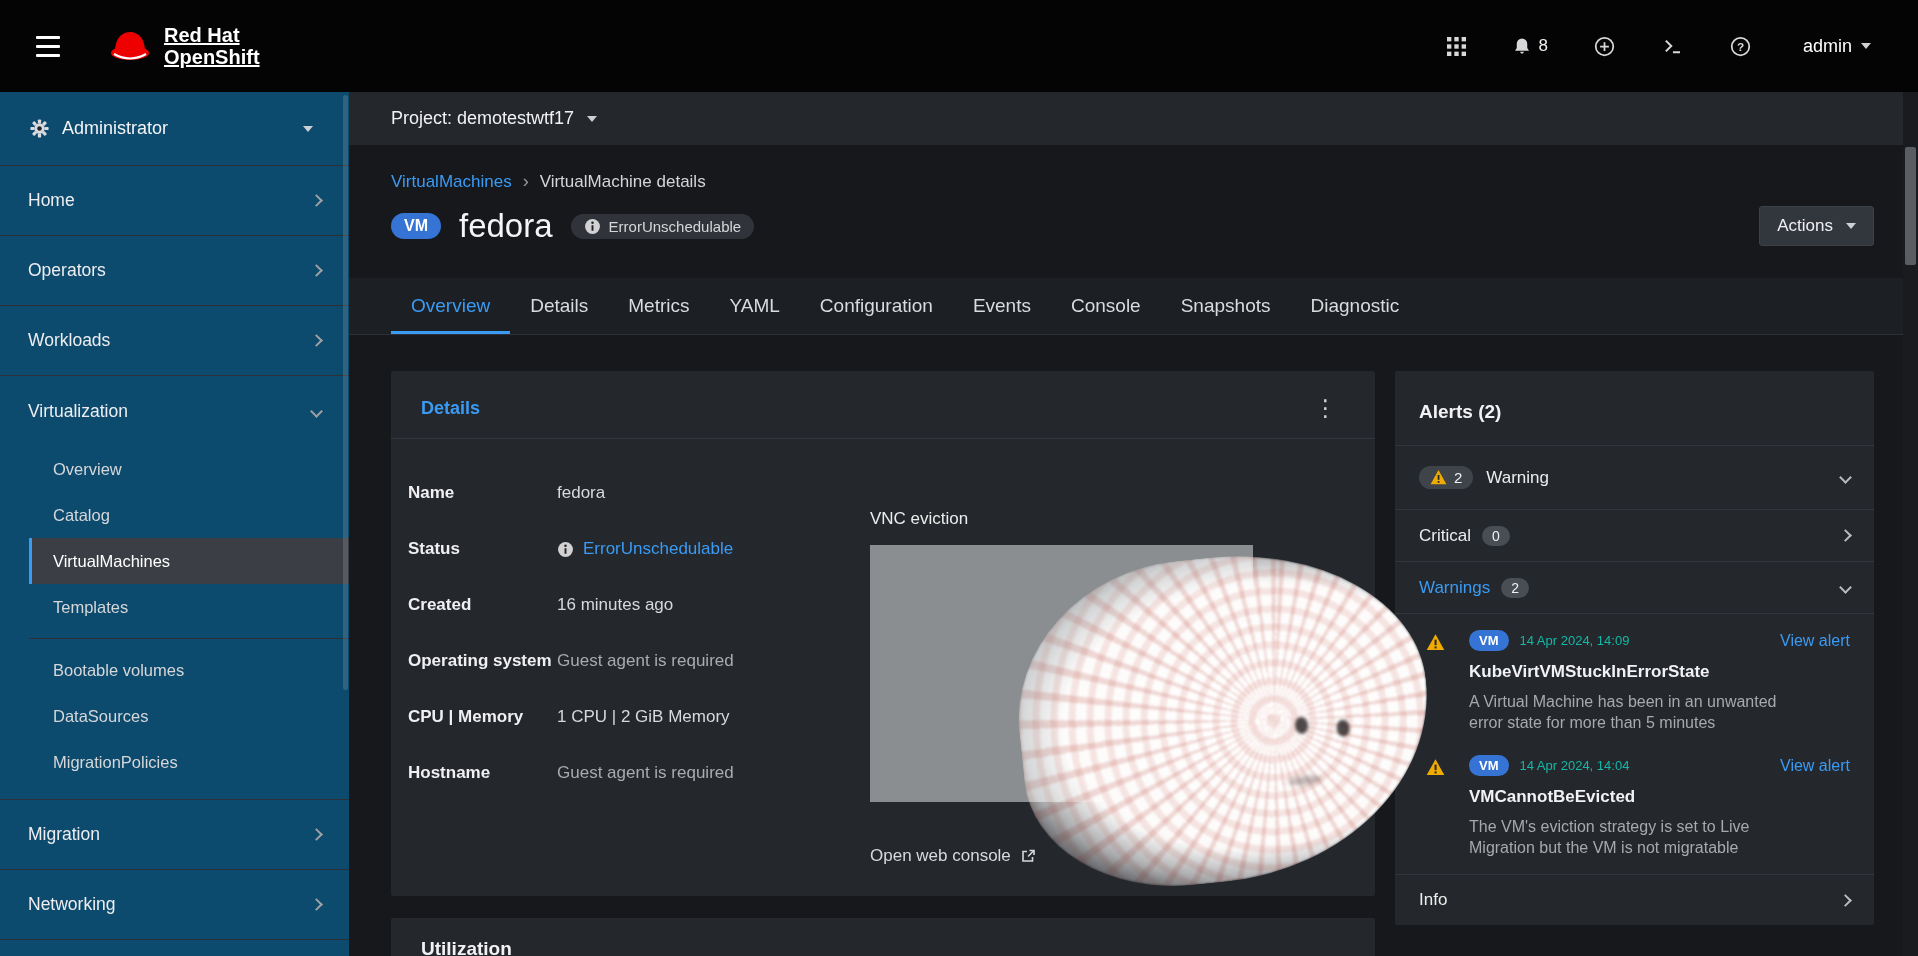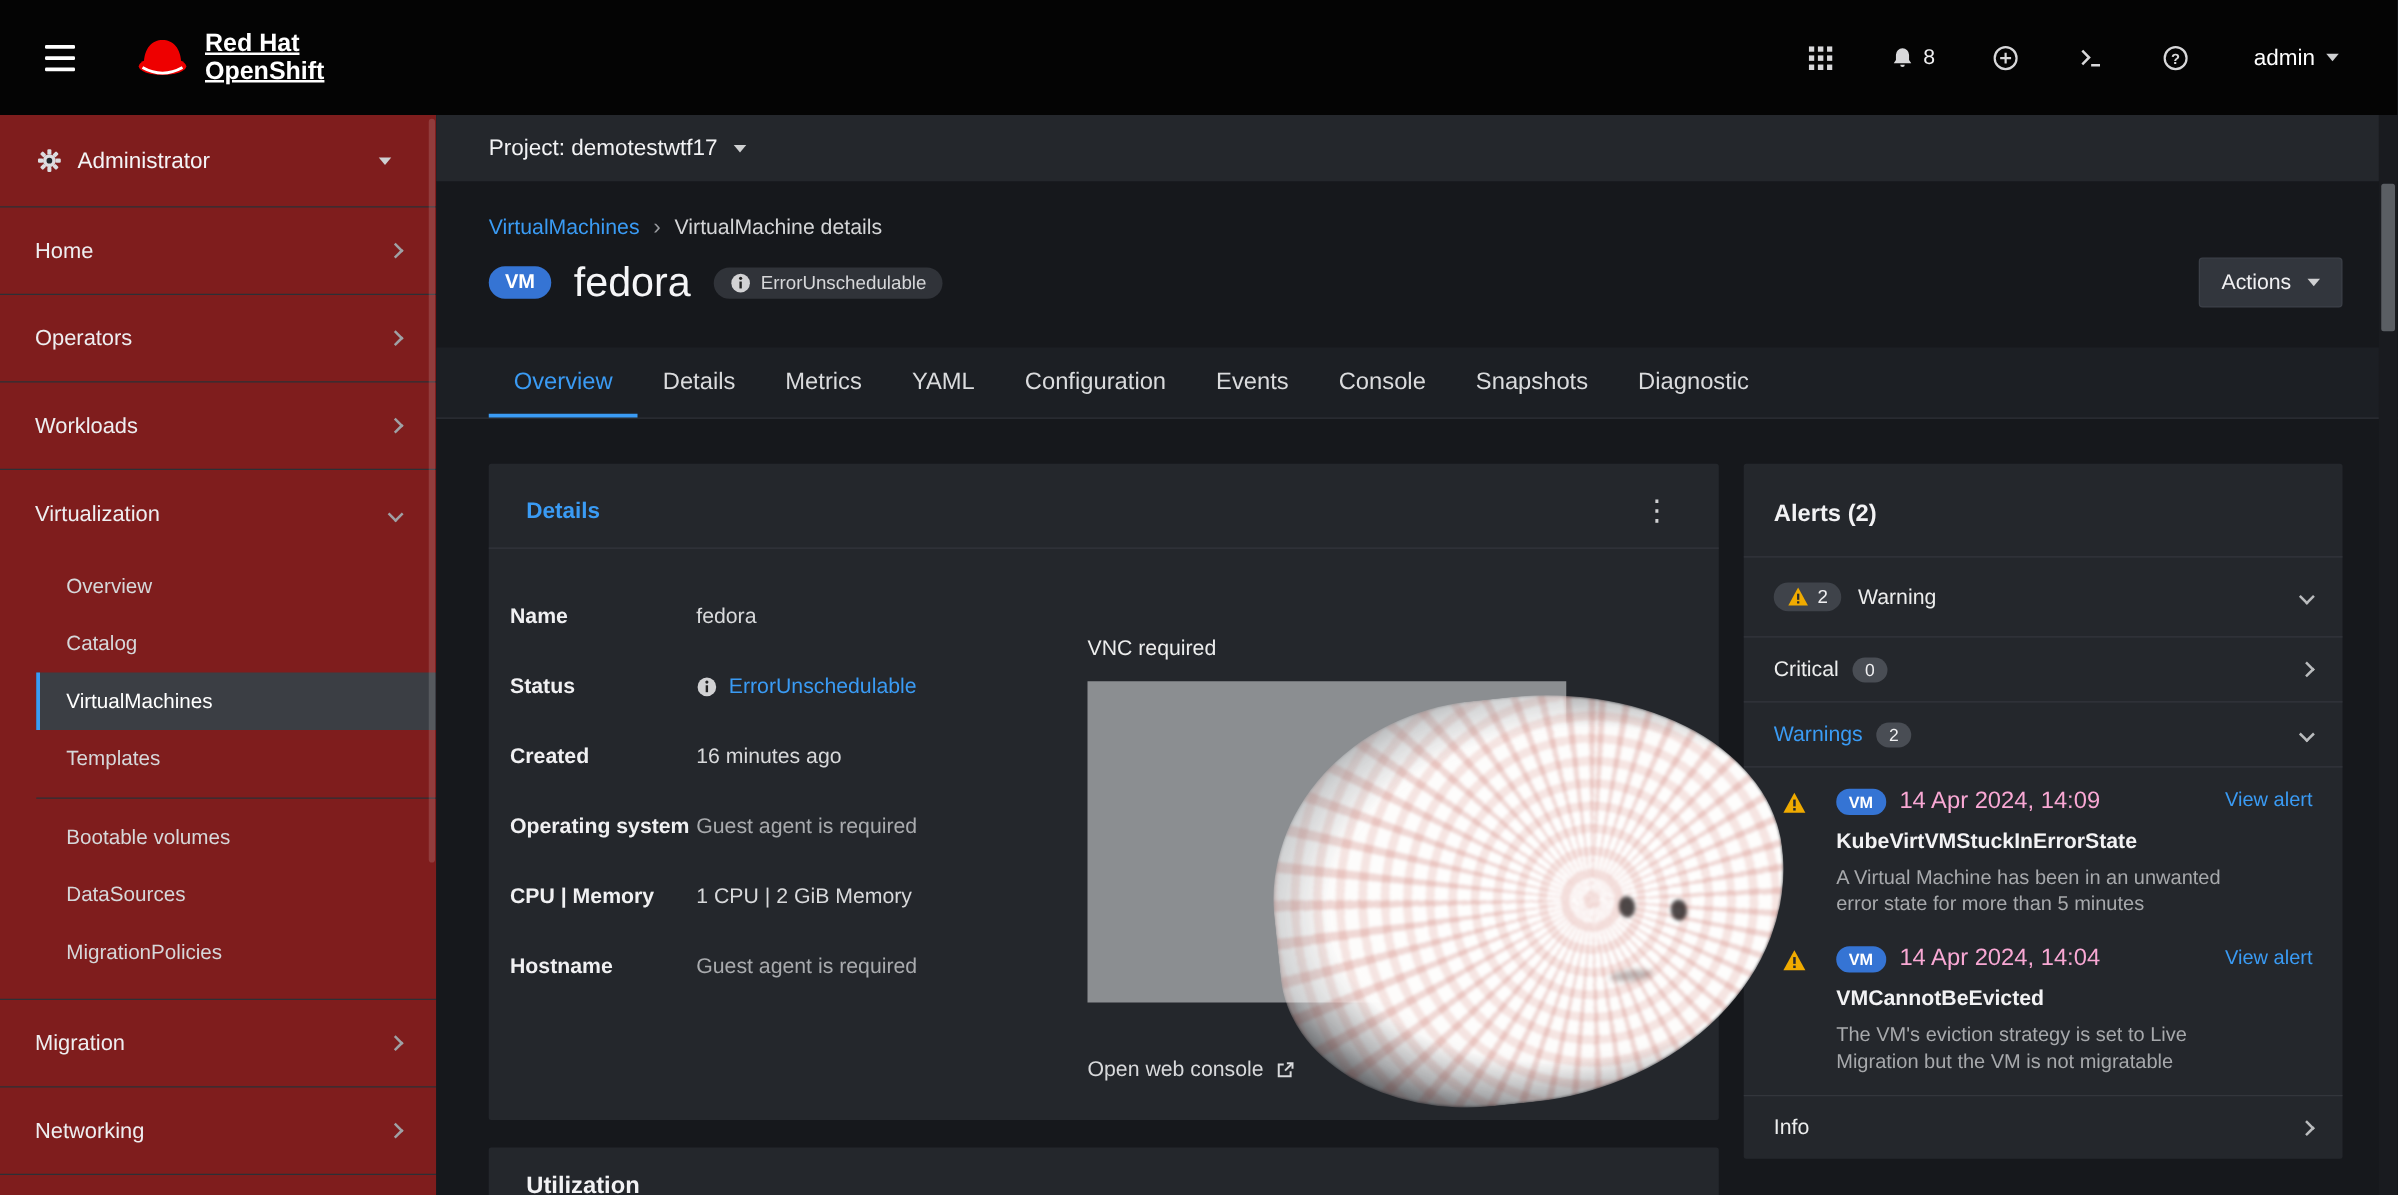--- a/index.html
+++ b/index.html
@@ -20,21 +20,21 @@
   .notif-count { font-size:17px; color:#f0f0f2; }
   .user-menu { display:flex; align-items:center; gap:9px; font-size:18px; color:#fff; cursor:pointer; margin-left:6px; }
   .caret { width:0; height:0; border-left:5px solid transparent; border-right:5px solid transparent; border-top:6px solid #cfd0d2; display:inline-block; }
   
   .chev { display:inline-block; width:9px; height:9px; border-right:2px solid currentColor; border-bottom:2px solid currentColor; }
   .chev.right { transform:rotate(-45deg); }
   .chev.down  { transform:rotate(45deg); }
   
   .app { display:flex; height:864px; }
   
-  .sidebar { width:349px; flex:none; background:#7f1d1d; position:relative; overflow:hidden; }
+  .sidebar { width:349px; flex:none; background:#0c4a6e; position:relative; overflow:hidden; }
   .nav-admin { height:74px; display:flex; align-items:center; gap:13px; padding:0 30px; border-bottom:1px solid #2d3036; font-size:18px; color:#f4f4f6; cursor:pointer; }
   .nav-admin .caret { margin-left:auto; margin-right:6px; }
   .nav-list { list-style:none; margin:0; padding:0; font-size:17.5px; }
   .nav-item { height:70px; display:flex; align-items:center; padding:0 28px; border-bottom:1px solid #2d3036; color:#eeeef0; cursor:pointer;gap:37px; }
   .nav-item .chev, .nav-group-head .chev { margin-left:auto; color:#9fa1a5; }
   .nav-group { border-bottom:1px solid #2d3036; }
   .nav-group-head { height:70px; display:flex; align-items:center; padding:0 28px; color:#eeeef0; cursor:pointer; }
   .sub-list { list-style:none; margin:0 0 14px 29px; padding:0; font-size:16.5px; }
   .sub-item { height:46px; display:flex; align-items:center; padding:0 24px; color:#d6d7d9; cursor:pointer; }
   .sub-item.active { background:#3b3e44; color:#fff; border-left:3px solid #3a9bf4; padding-left:21px; }
@@ -84,21 +84,21 @@
   .alert-summary-label { font-size:17px; color:#eceded; }
   .row-chev { margin-left:auto; color:#babcbe; }
   .alert-group-row { height:52px; display:flex; align-items:center; gap:11px; padding:0 24px; border-bottom:1px solid #33363c; font-size:17px; color:#eceded; cursor:pointer; }
   .count-badge { background:#494d54; border-radius:12px; padding:2px 10px; font-size:14px; color:#f0f0f2; }
   .link-blue { color:#3a9bf4; }
   .alert-item { padding:16px 24px 6px 31px; display:flex; }
   .alert-icon-col { width:43px; flex:none; padding-top:3px; }
   .alert-content { flex:1; min-width:0; }
   .alert-meta { display:flex; align-items:center; gap:11px; }
   .vm-pill-sm { background:#3574d4; color:#fff; font-weight:bold; font-size:13px; padding:3px 10px; border-radius:12px; }
-  .alert-time { font-size:19px; color:#f9a8d4; }
+  .alert-time { font-size:13px; color:#14b8a6; }
   .alert-view { margin-left:auto; color:#3a9bf4; font-size:16px; cursor:pointer; }
   .alert-title { font-weight:bold; font-size:17px; color:#f2f2f4; margin-top:11px; }
   .alert-desc { font-size:16px; color:#a7a9ac; line-height:1.32; margin-top:9px; max-width:315px; }
   .info-row { display:flex; align-items:center; gap:11px; padding:15px 24px; border-top:1px solid #33363c; margin-top:10px; font-size:17px; color:#eceded; cursor:pointer; }
   
   .main-scrollbar { position:absolute; top:0; right:0; bottom:0; width:15px; background:#191b1f; }
   .main-scrollbar .thumb { position:absolute; left:2px; right:2px; top:55px; height:118px; background:#5a5e63; border-radius:2px; cursor:pointer; }
   
   .meme {
     position:absolute; left:1019px; top:557px; width:410px; height:324px; z-index:60;
@@ -339,21 +339,21 @@
               <div class="field-row">
                 <span class="field-label">CPU | Memory</span>
                 <span class="field-value">1 CPU | 2 GiB Memory</span>
               </div>
               <div class="field-row">
                 <span class="field-label">Hostname</span>
                 <span class="field-value dim">Guest agent is required</span>
               </div>
             </div>
             <div class="vnc">
-              <div class="vnc-label">VNC required</div>
+              <div class="vnc-label">VNC eviction</div>
               <div class="vnc-screen"></div>
               <div class="vnc-open">
                 <span>Open web console</span>
                 <svg width="16" height="16" viewBox="0 0 16 16" stroke="#d8d9db" fill="none" stroke-width="1.6">
                   <path d="M7 3.5H3v9.5h9.5V9"></path>
                   <path d="M9.5 2.5H14v4.5"></path>
                   <path d="M13.7 2.8L8 8.5"></path>
                 </svg>
               </div>
             </div>

